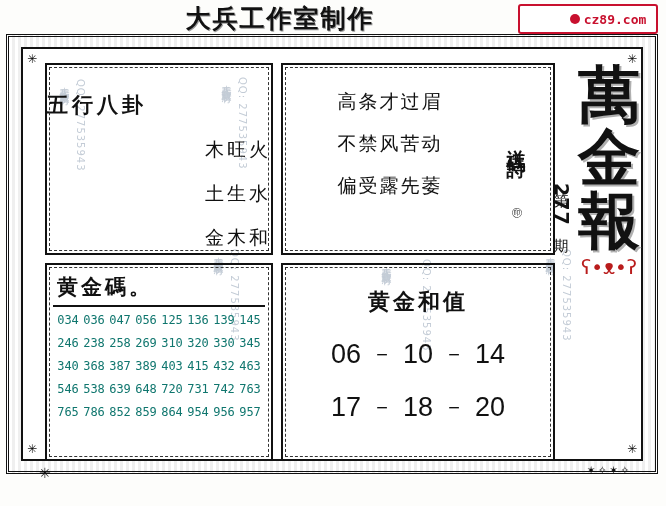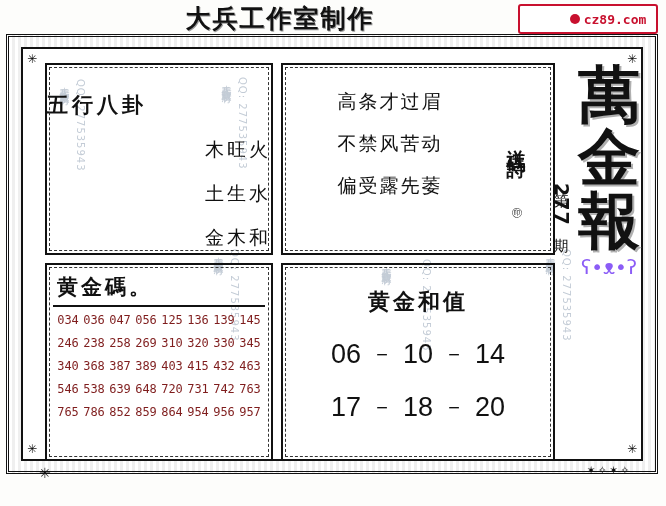--- a/index.html
+++ b/index.html
@@ -144,21 +144,21 @@
   }
   .code-divider{
     height:2px;background:#111;margin:2px 6px 6px 6px;
   }
   .code-grid{
     margin:0 6px;
   }
   .code-row{
     display:flex;justify-content:space-between;
     font-family:"DejaVu Sans Mono","Liberation Mono",monospace;
-    font-size:12px;color:#7f1d1d;
+    font-size:12px;color:#0f766e;
     margin-bottom:9px;
     padding:0 2px;
   }
   .code-cell{width:34px;text-align:center;}
   
   #panel-sum{left:258px;top:214px;width:274px;height:198px;}
   .sum-title{
     text-align:center;font-size:22px;font-weight:bold;color:#111;
     margin-top:22px;letter-spacing:3px;
   }
@@ -196,21 +196,21 @@
     font-weight:bold;
     font-size:62px;
     line-height:1.02;
     color:#111;
     text-shadow:2px 2px 0 #b0b0b0;
     letter-spacing:0;
   }
   .smiley{
     text-align:center;
     margin-top:2px;
-    font-size:20px;color:#8b5cf6;
+    font-size:20px;color:#b91c1c;
   }
   .right-stars{
     position:absolute;
     left:0;bottom:-16px;width:92px;
     text-align:center;
     font-size:11px;color:#111;
     letter-spacing:2px;
   }
   .bottom-star{
     position:absolute;

